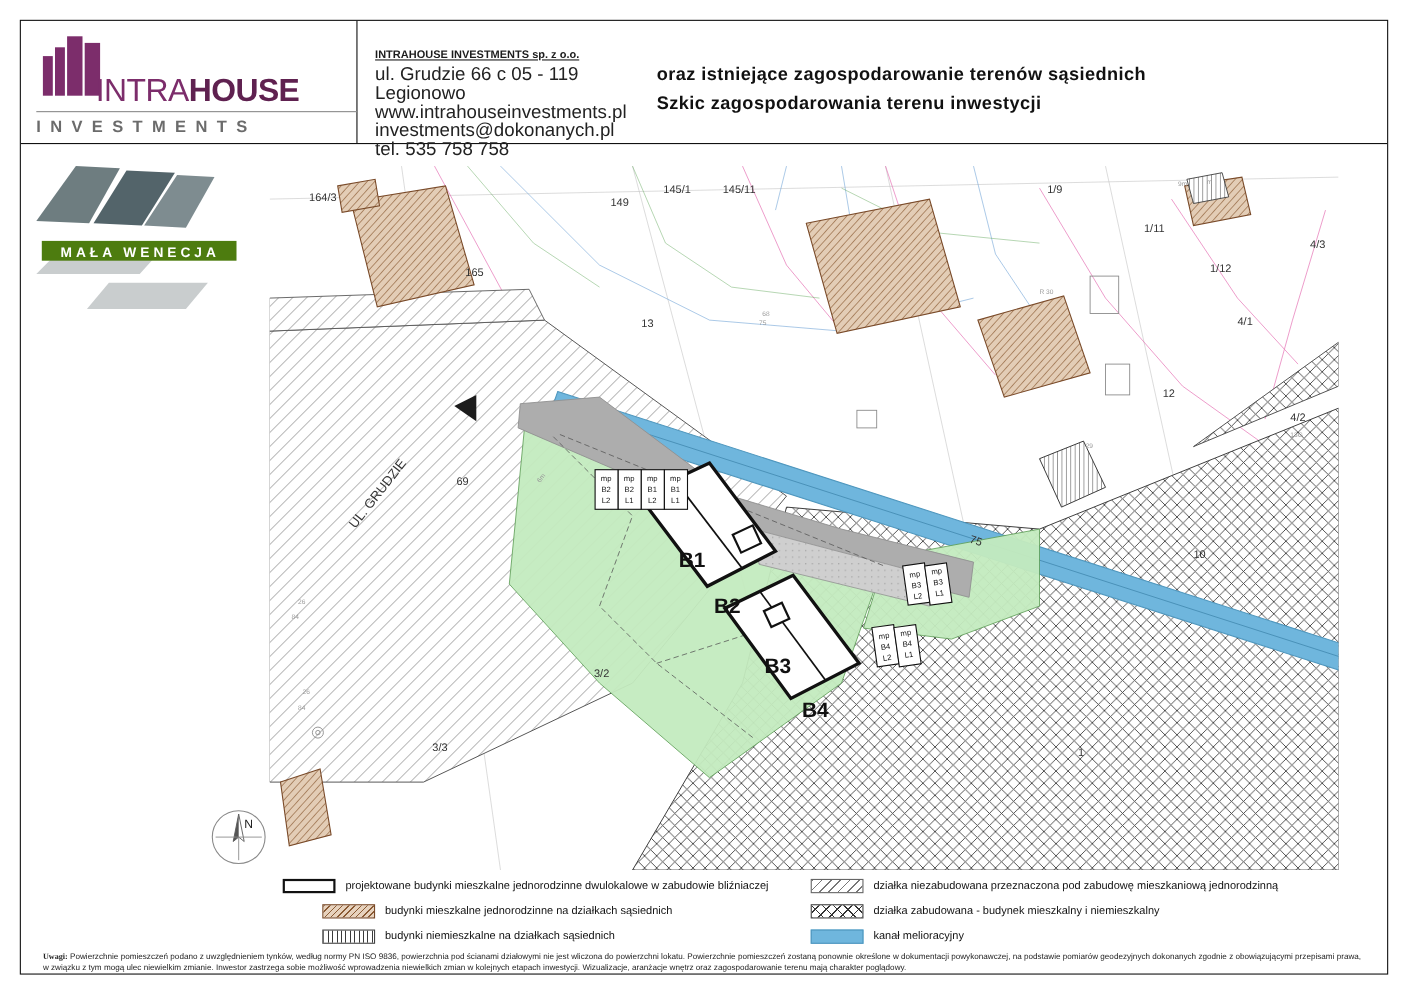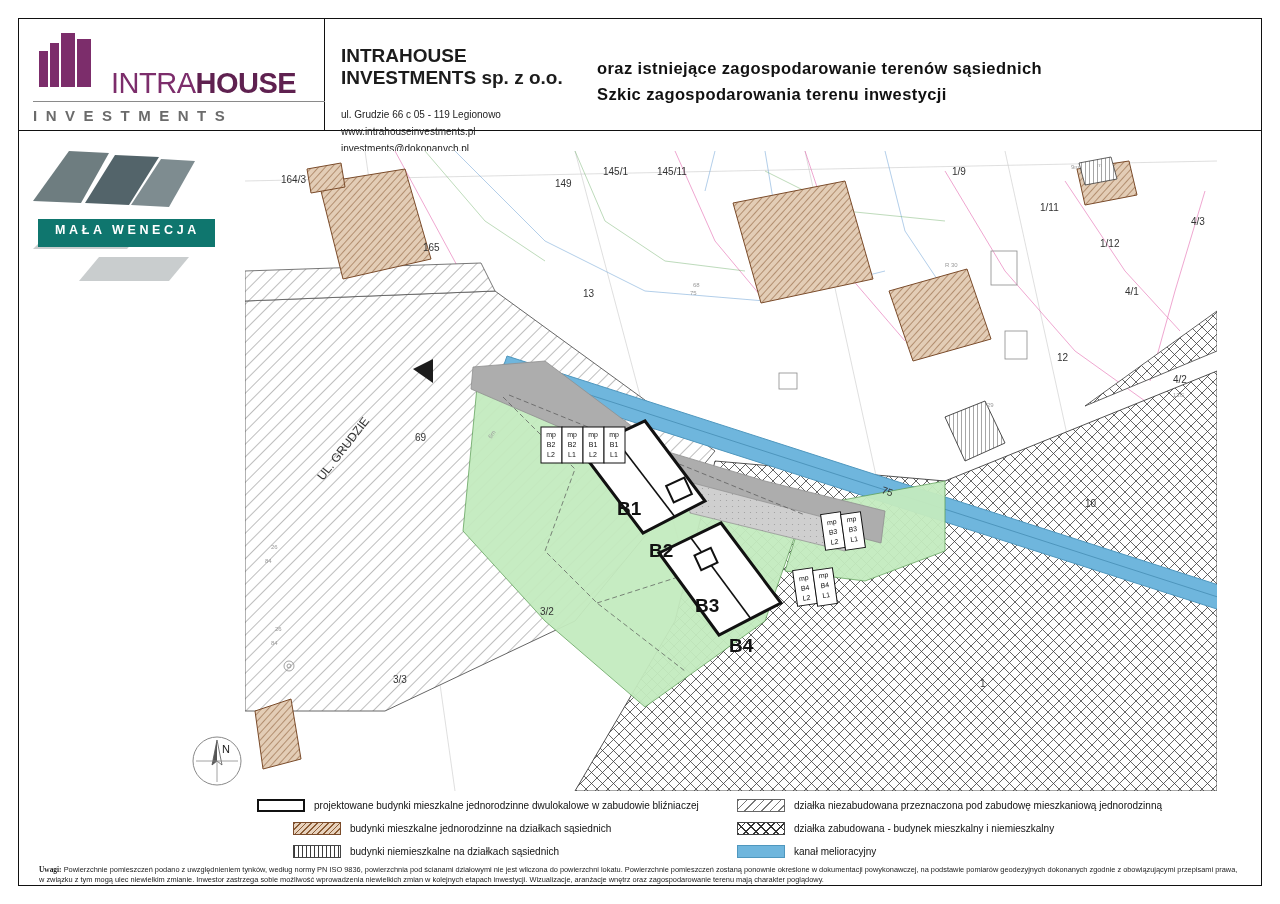--- a/index.html
+++ b/index.html
@@ -41,21 +41,21 @@
     position: absolute;
     left: 20px; top: 14px;
     width: 52px; height: 54px;
   }
   .logo-mark .bar {
     position: absolute;
     background: #7c2d6b;
   }
   .logo-text {
     position: absolute;
-    left: 92px; top: 48px;
+    left: 68px; top: 48px;
     font-size: 29px;
     letter-spacing: -0.5px;
     font-weight: 400;
     color: #7c2d6b;
     white-space: nowrap;
   }
   .logo-text b { font-weight: 700; color: #5f2150; }
   .logo-sub {
     position: absolute;
     left: 14px; top: 88px;
@@ -70,26 +70,27 @@
     width: 292px; height: 1px;
     background: #8a8a8a;
   }
   .company {
     position: absolute;
     left: 322px; top: 26px;
     width: 260px;
     color: #1c1c1c;
   }
   .company .c-name {
-    font-size: 19px;
+    font-size: 10px;
     font-weight: 700;
-    margin-bottom: 17px;
+    margin-bottom: 3px;
+    text-decoration: underline;
   }
   .company .c-line {
-    font-size: 10px;
+    font-size: 17px;
     line-height: 17px;
     color: #222;
   }
   .title-block {
     position: absolute;
     left: 578px; top: 36px;
     width: 650px;
   }
   .title-block div {
     font-size: 16.5px;
@@ -100,22 +101,22 @@
   }
   
   .mw-badge {
     position: absolute;
     left: 0px; top: 112px;
     width: 196px; height: 172px;
   }
   .mw-band {
     position: absolute;
     left: 19px; top: 88px;
-    width: 177px; height: 28px;
-    background: #0f766e;
+    width: 177px; height: 18px;
+    background: #4d7c0f;
   }
   .mw-band span {
     position: absolute;
     left: 17px; top: 4px;
     font-size: 12.5px;
     letter-spacing: 3.6px;
     color: #ffffff;
     font-weight: 600;
   }
   

